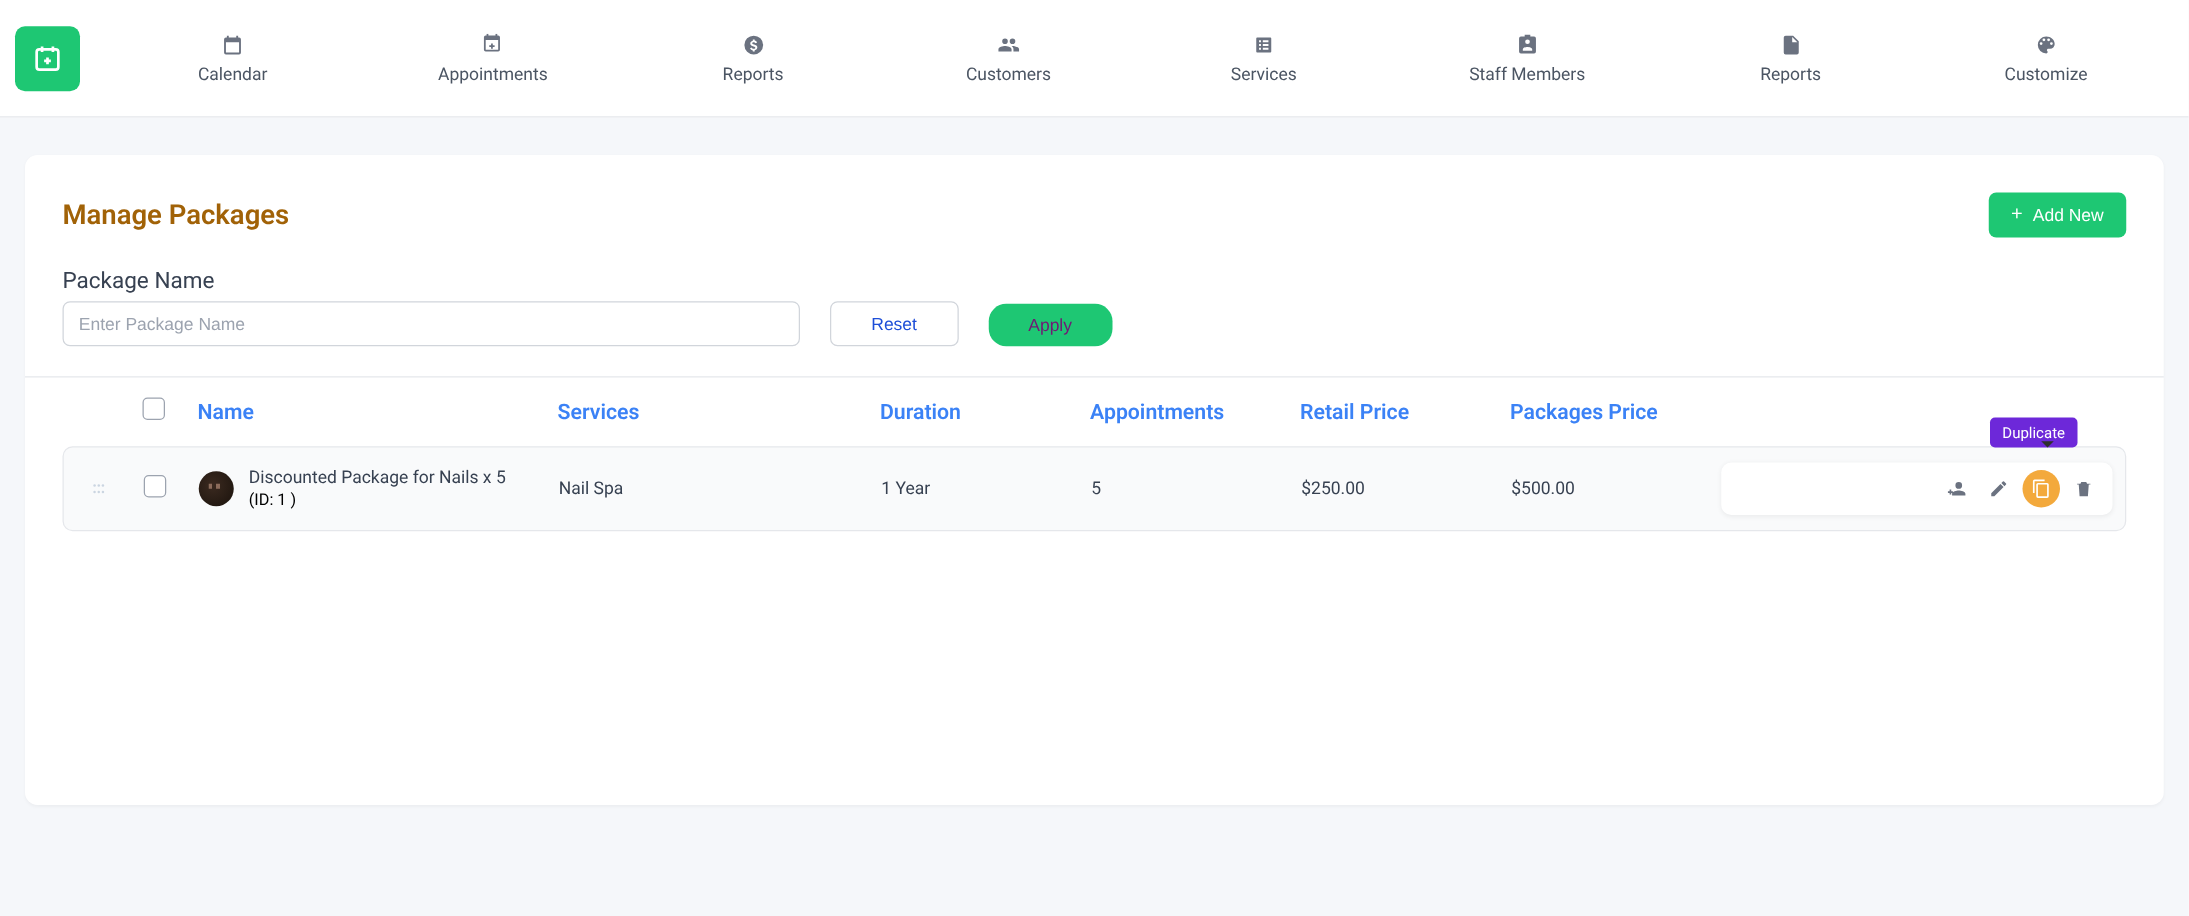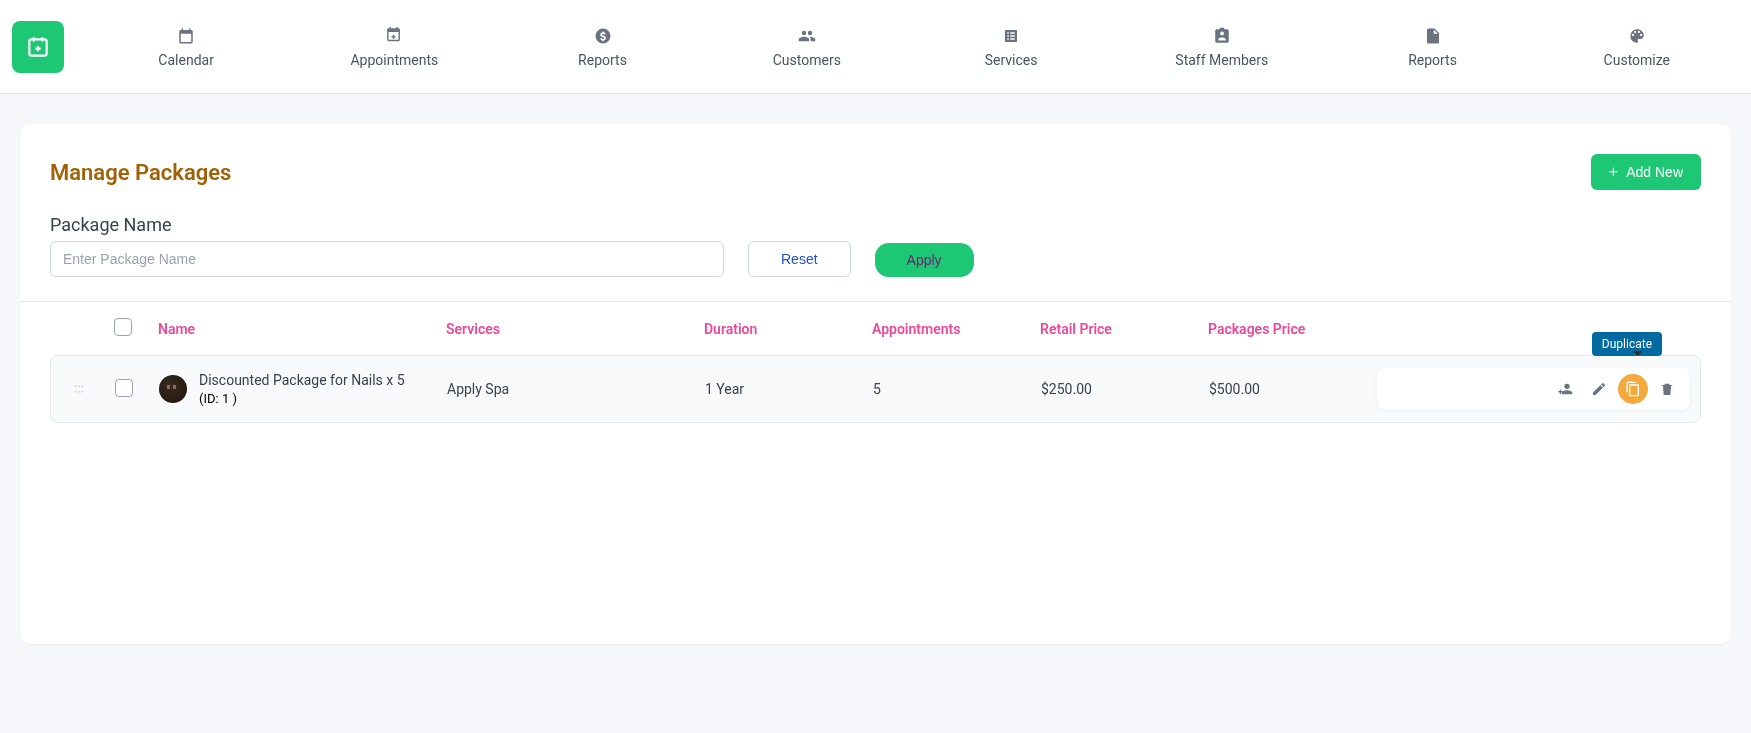--- a/index.html
+++ b/index.html
@@ -95,21 +95,21 @@
 
   .filter-row {
     display: flex;
     gap: 24px;
     align-items: flex-end;
     margin-bottom: 24px;
   }
   .field { display: flex; flex-direction: column; gap: 6px; }
   .field-label { font-size: 18px; color: #374151; }
   .text-input {
-    width: 674px;
+    width: 590px;
     padding: 9px 12px;
     border: 1px solid #d1d5db;
     border-radius: 6px;
     font-size: 14px;
     color: #374151;
   }
   .text-input::placeholder { color: #9ca3af; }
 
   
   .tbl-wrap {
@@ -119,22 +119,22 @@
   }
   .tbl-head, .tbl-row {
     display: grid;
     grid-template-columns: 56px 36px 280px 250px 160px 160px 160px 160px 1fr;
     align-items: center;
     gap: 8px;
   }
   .tbl-head {
     padding: 16px 0;
     font-weight: 600;
-    color: #ec4899;
-    font-size: 14px;
+    color: #3b82f6;
+    font-size: 17px;
   }
   .tbl-row {
     background: #f9fafb;
     border: 1px solid #e5e7eb;
     border-radius: 8px;
     padding: 12px 0;
     font-size: 14px;
     color: #374151;
   }
   .drag-h {
@@ -180,21 +180,21 @@
     color:#6b7280;
   }
   .act-btn svg{width:16px;height:16px;fill:#6b7280;}
   .act-btn.hl { background:#f3a93c; }
   .act-btn.hl svg{ fill:#fff; }
 
   .tooltip {
     position:absolute;
     top:-36px;
     right:28px;
-    background:#0369a1;
+    background:#6d28d9;
     color:#fff;
     font-size:12px;
     padding:5px 10px;
     border-radius:4px;
     white-space:nowrap;
   }
   .tooltip::after{
     content:"";
     position:absolute;
     bottom:-5px; left:50%;
@@ -329,21 +329,21 @@
             </svg>
         </div>
         <div><span class="chk"></span></div>
         <div class="name-cell">
           <span class="avatar"></span>
           <div class="name-text">
             <div>Discounted Package for Nails x 5</div>
             <div class="name-sub">(ID: 1 )</div>
           </div>
         </div>
-        <div class="cell">Apply Spa</div>
+        <div class="cell">Nail Spa</div>
         <div class="cell">1 Year</div>
         <div class="cell">5</div>
         <div class="cell">$250.00</div>
         <div class="cell">$500.00</div>
         <div class="row-actions">
           <div class="tooltip">Duplicate</div>
           <span class="act-btn">
             <svg viewBox="0 0 24 24">
                 <path d="M15 12a4 4 0 1 0-4-4 4 4 0 0 0 4 4zm-9 1h-2v2H2v2h2v2h2v-2h2v-2H6zM15 14c-2.7 0-8 1.3-8 4v2h16v-2c0-2.7-5.3-4-8-4z"></path>
               </svg>

